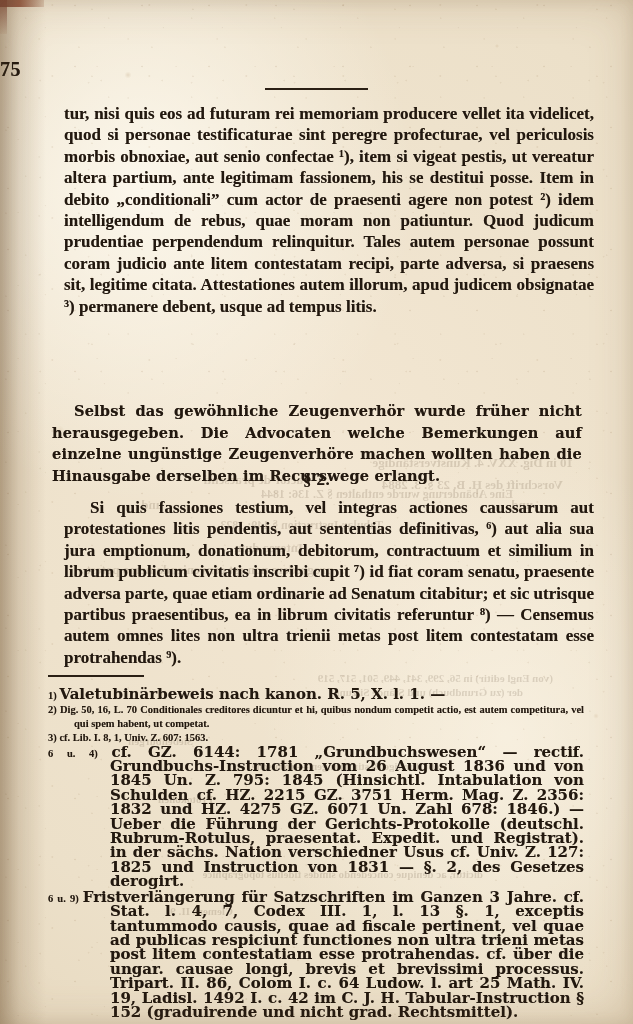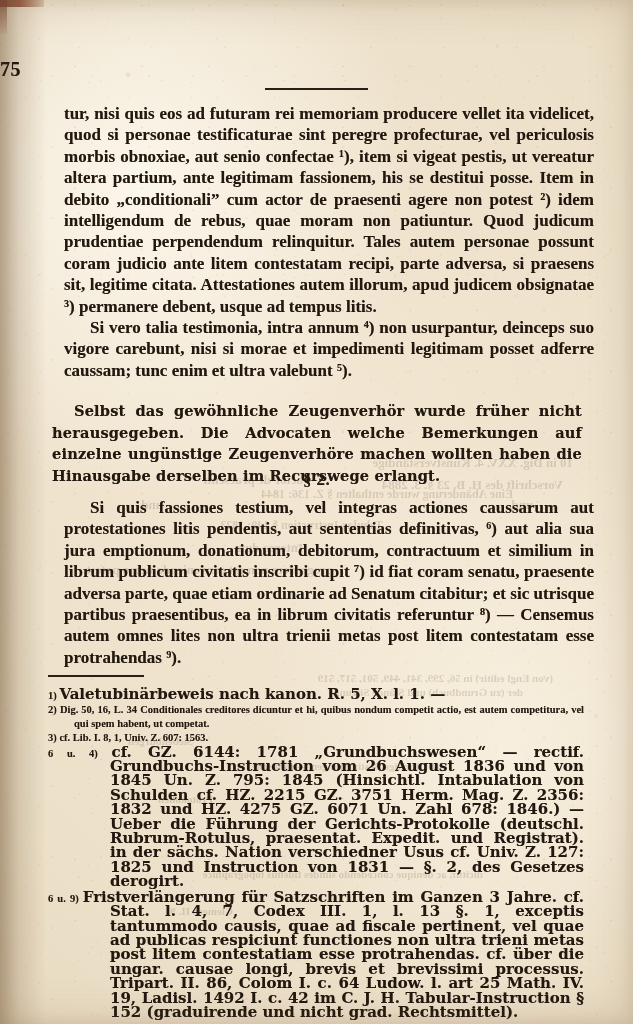--- a/index.html
+++ b/index.html
@@ -232,23 +232,20 @@
 
   <div id="content">
 
     <div class="folio">75</div>
     <div class="folio-rule"></div>
 
     <div class="body-block" id="para-1">
       <span>tur, nisi quis eos ad futuram rei memoriam producere vellet ita videlicet, quod si personae testificaturae sint peregre profecturae, vel periculosis morbis obnoxiae, aut senio confectae ¹), item si vigeat pestis, ut vereatur altera partium, ante legitimam fassionem, his se destitui posse. Item in debito „conditionali” cum actor de praesenti agere non potest ²) idem intelligendum de rebus, quae moram non patiuntur. Quod judicum prudentiae perpendendum relinquitur. Tales autem personae possunt coram judicio ante litem contestatam recipi, parte adversa, si praesens sit, legitime citata. Attestationes autem illorum, apud judicem obsignatae ³) permanere debent, usque ad tempus litis.</span>
     </div>
 
-    <div class="body-block" id="para-2">
-      <span class="indent"></span><span>Si vero talia testimonia, intra annum ⁴) non usurpantur, deinceps suo vigore carebunt, nisi si morae et impedimenti legitimam posset adferre caussam; tunc enim et ultra valebunt ⁵).</span>
-    </div>
 
     <div id="frak-block" class="fraktur">
       <span class="indent"></span><span>Selbst das gewöhnliche Zeugenverhör wurde früher nicht herausgegeben. Die Advocaten welche Bemerkungen auf einzelne ungünstige Zeugenverhöre machen wollten haben die Hinausgabe derselben im Recurswege erlangt.</span>
     </div>
 
     <div class="section-head">§ 2.</div>
 
     <div class="body-block" id="para-3">
       <span class="indent"></span><span>Si quis fassiones testium, vel integras actiones caussarum aut protestationes litis pendentis, aut sententias definitivas, ⁶) aut alia sua jura emptionum, donationum, debitorum, contractuum et similium in librum publicum civitatis inscribi cupit ⁷) id fiat coram senatu, praesente adversa parte, quae etiam ordinarie ad Senatum citabitur; et sic utrisque partibus praesentibus, ea in librum civitatis referuntur ⁸) — Censemus autem omnes lites non ultra trienii metas post litem contestatam esse protrahendas ⁹).</span>
     </div>
@@ -257,21 +254,21 @@
 
     <div id="footnotes">
 
       <div class="fn">
         <span class="fn-num">1)</span>
         <span class="fraktur">Valetubinärbeweis nach kanon. R. 5, X. l. 1. —</span>
       </div>
 
       <div class="fn">
         <span class="fn-num">2)</span>
-        <span>Dig. 50, 16, L. 34 Conditionales creditores dicuntur et hi, quibus nondum competit actio, est autem competitura, vel qui spem habent, ut competat.</span>
+        <span>Dig. 50, 16, L. 70 Conditionales creditores dicuntur et hi, quibus nondum competit actio, est autem competitura, vel qui spem habent, ut competat.</span>
       </div>
 
       <div class="fn">
         <span class="fn-num">3)</span>
         <span>cf. Lib. I. 8, 1, Univ. Z. 607: 1563.</span>
       </div>
 
 
 
       <div class="fn deep2">

